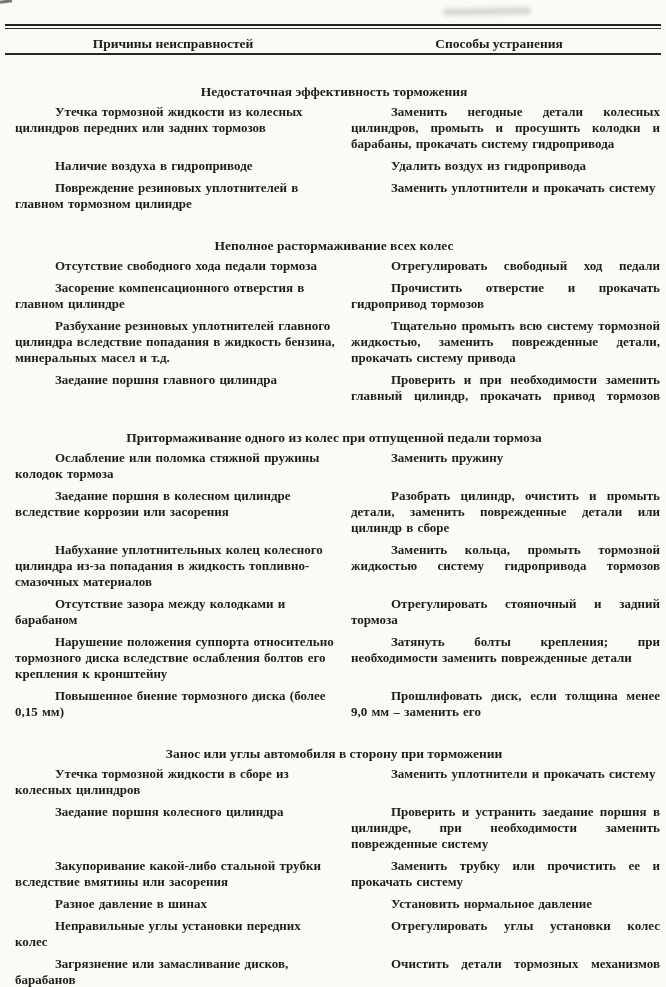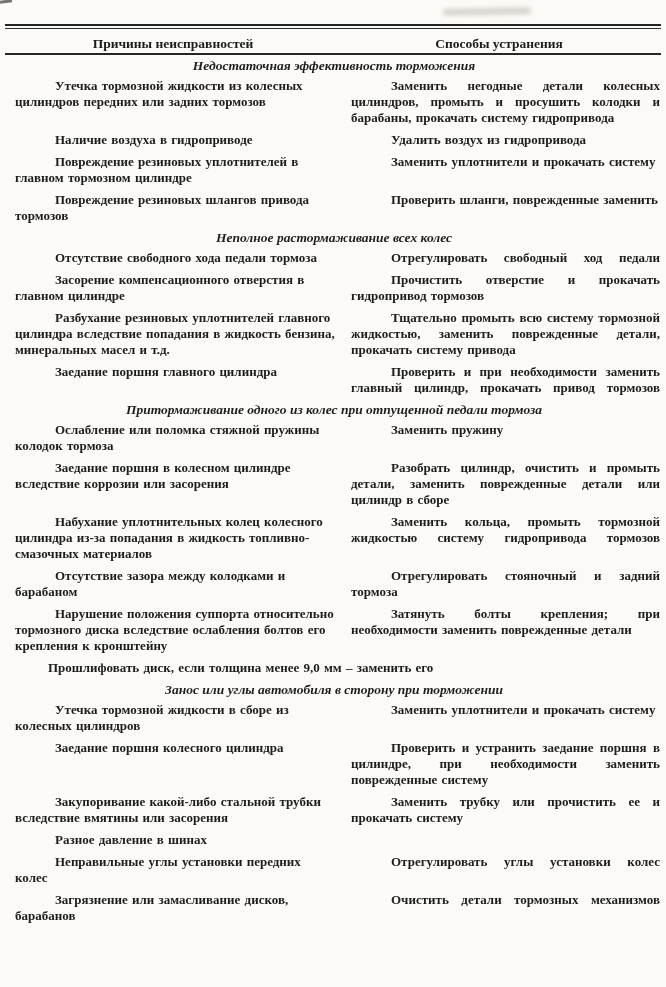--- a/index.html
+++ b/index.html
@@ -27,23 +27,23 @@
   .rule-mid { top:53px; height:0; border-top:2px solid #262626; }
 
   .thead { position:absolute; top:36px; left:8px; width:652px; display:flex; }
   .th { font-weight:bold; font-size:13.5px; line-height:16px; text-align:center; }
   .th-left  { flex:0 0 330px; }
   .th-right { flex:1; }
 
   .content { position:absolute; top:58px; left:8px; width:652px; }
 
   .sec {
-    margin:0 0 4px 0;
+    margin:26px 0 4px 0;
     font-size:13.5px; line-height:16px;
-    font-style:italic; font-weight:bold;
+    font-weight:bold;
     text-align:center;
   }
 
   .row { display:flex; margin-bottom:6px; }
   .cell {
     margin:0; font-size:13px; line-height:16px; font-weight:bold;
     text-indent:40px; word-spacing:1px;
   }
   .cause  { flex:0 0 320px; margin-right:16px; text-align:left;margin-left:7px; }
   .remedy { flex:1; text-align:justify; }
@@ -73,24 +73,20 @@
       <p class="cell remedy">Заменить негодные детали колесных цилиндров, промыть и просушить колодки и барабаны, прокачать систему гидропривода</p>
     </div>
     <div class="row">
       <p class="cell cause">Наличие воздуха в гидроприводе</p>
       <p class="cell remedy">Удалить воздух из гидропривода</p>
     </div>
     <div class="row">
       <p class="cell cause">Повреждение резиновых уплотнителей в главном тормозном цилиндре</p>
       <p class="cell remedy">Заменить уплотнители и прокачать систему</p>
     </div>
-    <div class="row">
-      <p class="cell cause">Повреждение резиновых шлангов привода тормозов</p>
-      <p class="cell remedy">Проверить шланги, поврежденные заменить</p>
-    </div>
 
     <h3 class="sec">Неполное растормаживание всех колес</h3>
     <div class="row">
       <p class="cell cause">Отсутствие свободного хода педали тормоза</p>
       <p class="cell remedy stretch">Отрегулировать свободный ход педали</p>
     </div>
     <div class="row">
       <p class="cell cause">Засорение компенсационного отверстия в главном цилиндре</p>
       <p class="cell remedy">Прочистить отверстие и прокачать гидропривод тормозов</p>
     </div>
@@ -118,38 +114,40 @@
     </div>
     <div class="row">
       <p class="cell cause">Отсутствие зазора между колодками и барабаном</p>
       <p class="cell remedy">Отрегулировать стояночный и задний тормоза</p>
     </div>
     <div class="row">
       <p class="cell cause">Нарушение положения суппорта относительно тормозного диска вследствие ослабления болтов его крепления к кронштейну</p>
       <p class="cell remedy">Затянуть болты крепления; при необходимости заменить поврежденные детали</p>
     </div>
     <div class="row">
+      <p class="cell cause">Повышенное биение тормозного диска (более 0,15 мм)</p>
       <p class="cell remedy">Прошлифовать диск, если толщина менее 9,0 мм – заменить его</p>
     </div>
 
     <h3 class="sec">Занос или углы автомобиля в сторону при торможении</h3>
     <div class="row">
       <p class="cell cause">Утечка тормозной жидкости в сборе из колесных цилиндров</p>
       <p class="cell remedy">Заменить уплотнители и прокачать систему</p>
     </div>
     <div class="row">
       <p class="cell cause">Заедание поршня колесного цилиндра</p>
       <p class="cell remedy">Проверить и устранить заедание поршня в цилиндре, при необходимости заменить поврежденные систему</p>
     </div>
     <div class="row">
       <p class="cell cause">Закупоривание какой-либо стальной трубки вследствие вмятины или засорения</p>
       <p class="cell remedy">Заменить трубку или прочистить ее и прокачать систему</p>
     </div>
     <div class="row">
       <p class="cell cause">Разное давление в шинах</p>
+      <p class="cell remedy">Установить нормальное давление</p>
     </div>
     <div class="row">
       <p class="cell cause">Неправильные углы установки передних колес</p>
       <p class="cell remedy stretch">Отрегулировать углы установки колес</p>
     </div>
     <div class="row">
       <p class="cell cause">Загрязнение или замасливание дисков, барабанов</p>
       <p class="cell remedy stretch">Очистить детали тормозных механизмов</p>
     </div>
 

